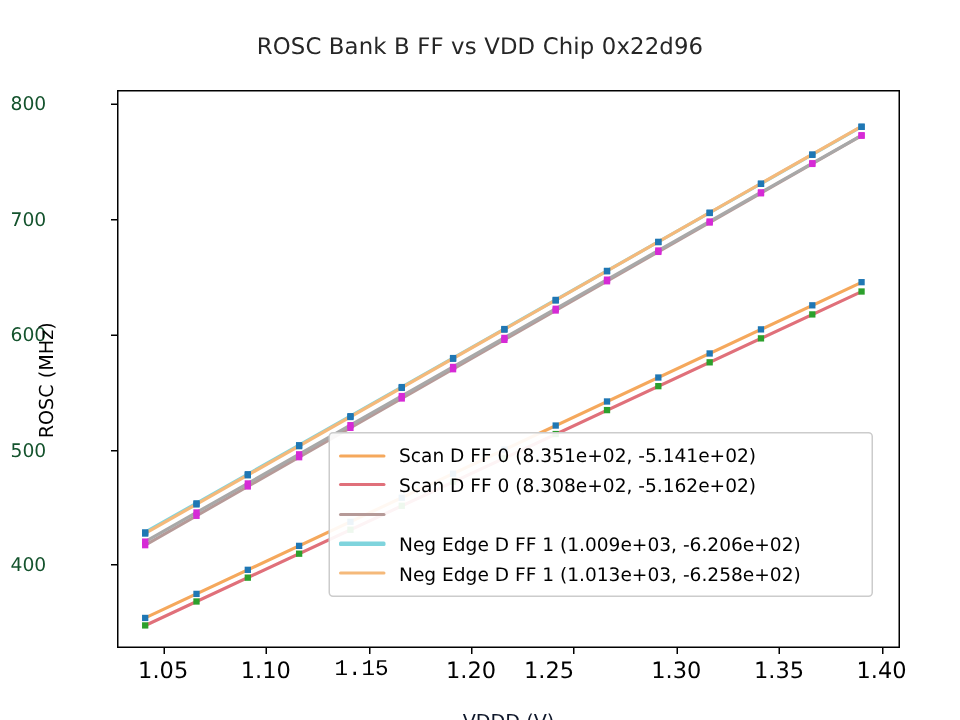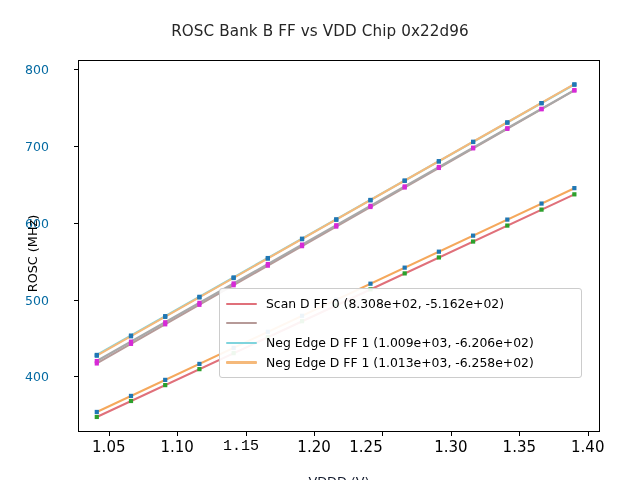--- a/index.html
+++ b/index.html
@@ -58,23 +58,23 @@
     position: absolute;
     height: 4px;
     width: 1px;
     background: #000000;
     top: 432px;
   }
   .ylabel-txt {
     position: absolute;
     right: 573px;
     width: 60px;
-    text-align: center;
+    text-align: left;
     font-size: 12.5px;
-    color: #0369a1;
+    color: #14532d;
     transform: translateY(-50%);
   }
   .xlabel-txt {
     position: absolute;
     top: 438px;
     width: 60px;
     text-align: center;
     font-size: 15px;
     color: #000000;
   }
@@ -269,20 +269,24 @@
       <div class="xlabel-txt" style="left: 489.316px;">1.35</div>
       <div class="tick-x" style="left: 587.737px;"></div>
       <div class="xlabel-txt" style="left: 557.737px;">1.40</div>
     </div>
 
   <div id="x-axis-label">VDDD (V)</div>
   <div id="y-axis-label">ROSC (MHz)</div>
 
   <div id="legend">
       <div class="legend-row">
+        <span class="legend-swatch" style="background: rgb(245, 168, 92);"></span>
+        <span class="legend-label">Scan D FF 0 (8.351e+02, -5.141e+02)</span>
+      </div>
+      <div class="legend-row">
         <span class="legend-swatch" style="background: rgb(224, 112, 122);"></span>
         <span class="legend-label">Scan D FF 0 (8.308e+02, -5.162e+02)</span>
       </div>
       <div class="legend-row">
         <span class="legend-swatch" style="background: rgb(182, 154, 152);"></span>
       </div>
       <div class="legend-row">
         <span class="legend-swatch" style="background: rgb(127, 212, 221);"></span>
         <span class="legend-label">Neg Edge D FF 1 (1.009e+03, -6.206e+02)</span>
       </div>

